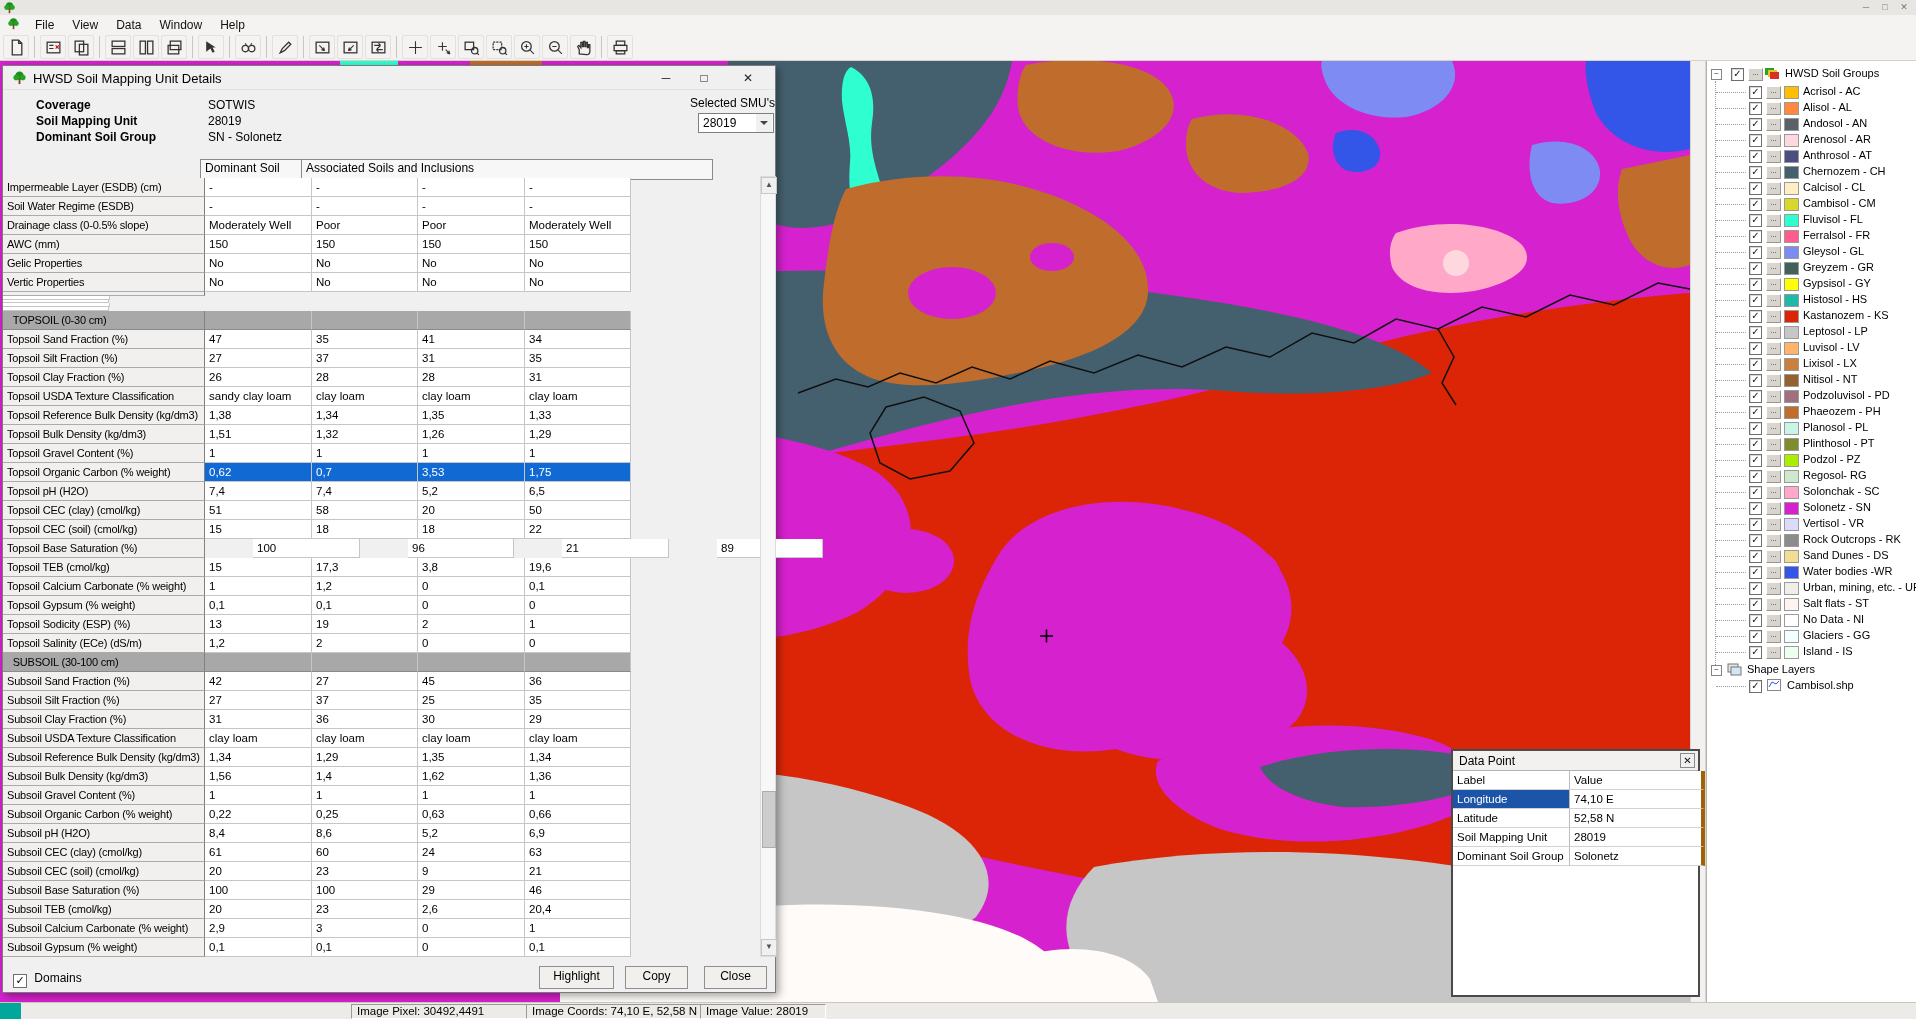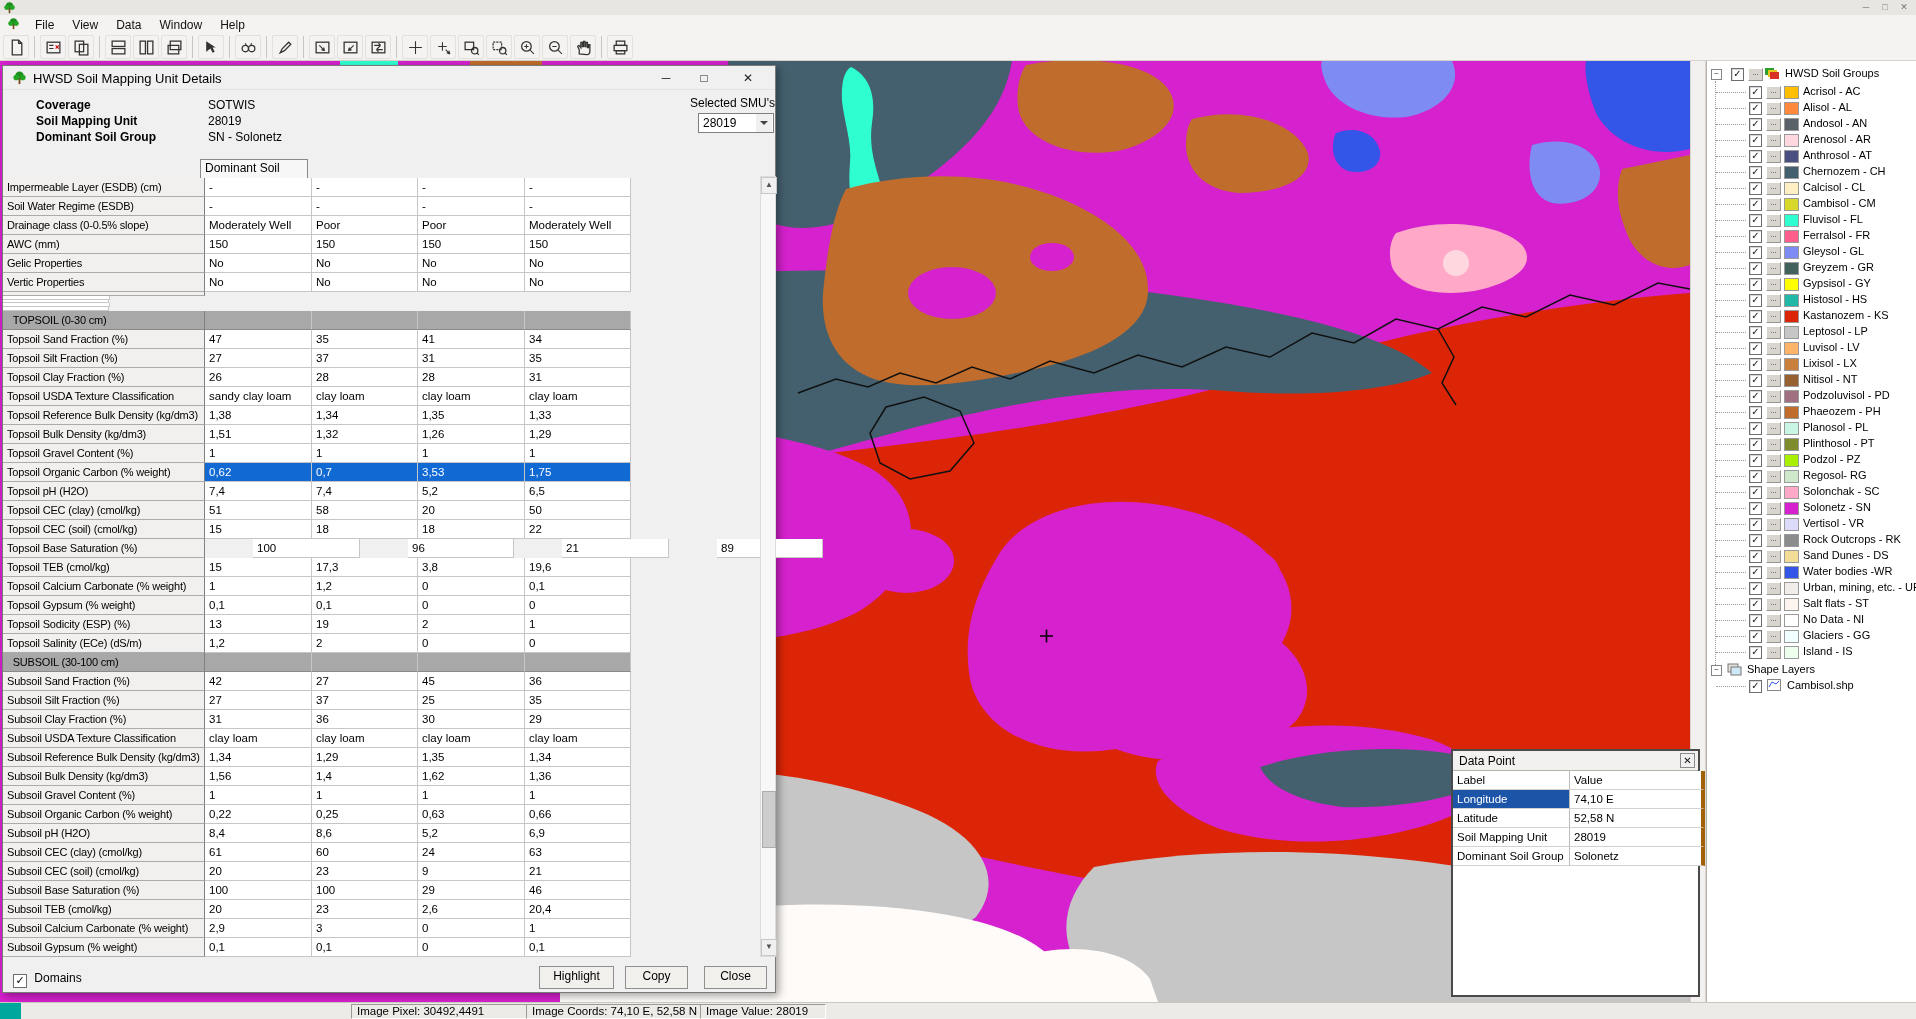--- a/index.html
+++ b/index.html
@@ -542,20 +542,21 @@
       <div class="r info-value" style="top: 48px;">28019</div>
       <div class="r info-label" style="top: 64px;">Dominant Soil Group</div>
       <div class="r info-value" style="top: 64px;">SN - Solonetz</div>
     </div>
   <div class="r" style="left:652px;top:30px;width:120px;text-align:right;font-size:12px">Selected SMU's</div>
   <div id="smu-combo" class="r">
     <div class="r val">28019</div>
     <div class="r arr"></div>
   </div>
   <div class="hcell" style="left:197px;width:102px">Dominant Soil</div>
+  <div class="hcell" style="left:298px;width:406px">Associated Soils and Inclusions</div>
   <div id="smu-table">
       <div class="row" style="top: 112px;">
         <div class="lc">Impermeable Layer  (ESDB) (cm)</div>
         <div class="vc" style="width: 102px;">-</div>
         <div class="vc" style="width: 101px;">-</div>
         <div class="vc" style="width: 102px;">-</div>
         <div class="vc" style="width: 101px;">-</div>
       </div>
       <div class="row" style="top: 131px;">
         <div class="lc">Soil Water Regime  (ESDB)</div>

